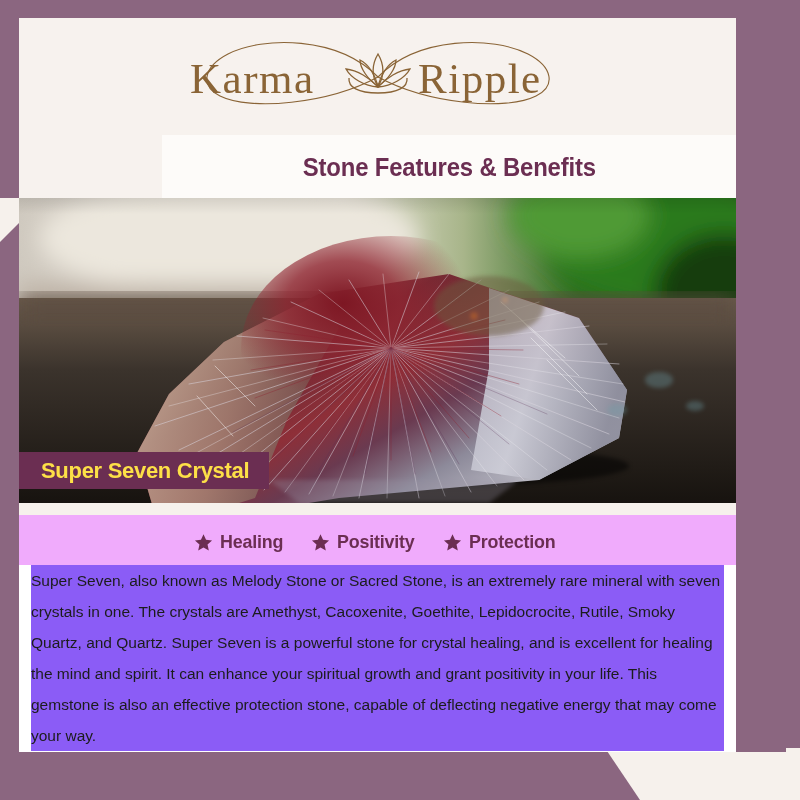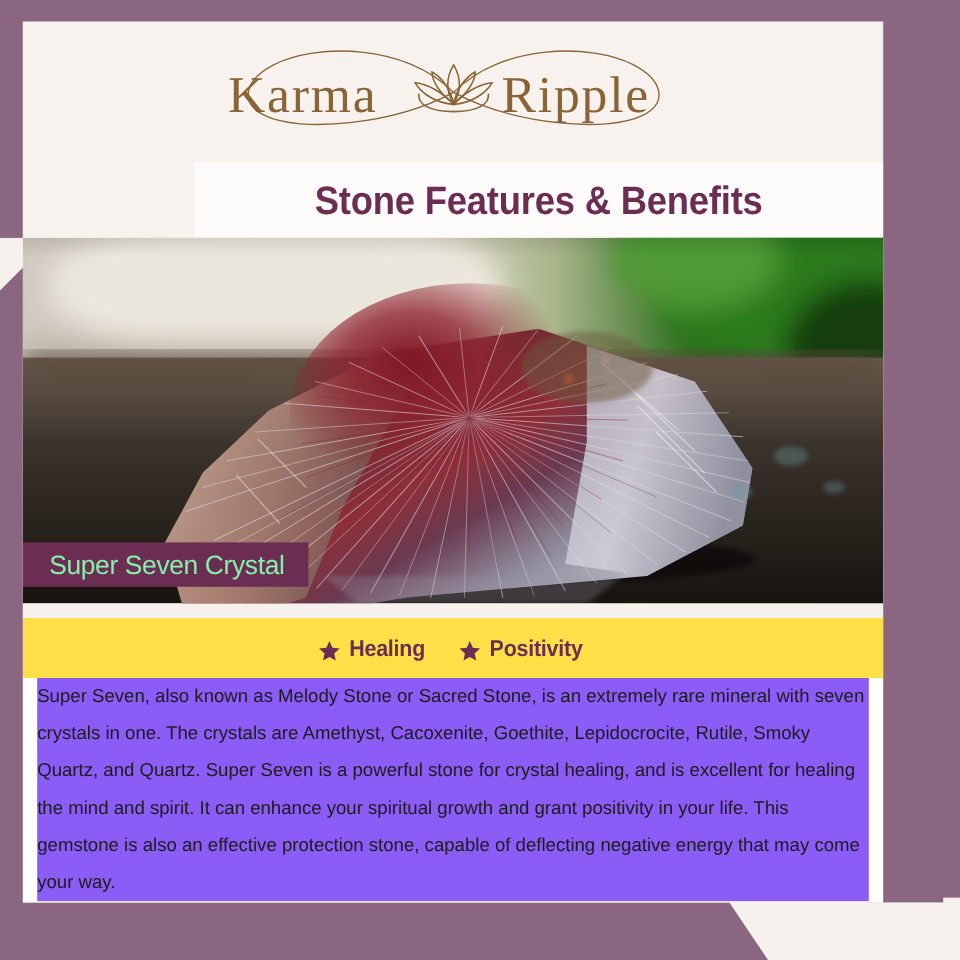--- a/index.html
+++ b/index.html
@@ -80,21 +80,21 @@
     width:574px; height:63px;
     background:#fdfbf9;
   }
   .title-text {
     position:absolute;
     left:0; right:0; top:50%;
     transform:translateY(-50%);
     text-align:center;
     font-family:"Liberation Sans Narrow","Liberation Sans", sans-serif;
     font-weight:bold;
-    font-size:33px;
+    font-size:26px;
     letter-spacing:-0.2px;
     color:#6b2e52;
     transform-origin:center;
   }
   .title-text span { display:inline-block; transform:scaleX(0.92); }
 
   
   .photo {
     position:relative;
     width:717px; height:305px;
@@ -105,23 +105,23 @@
   .badge {
     position:absolute;
     left:0; bottom:14px;
     height:37px;
     padding:0 20px 0 22px;
     background:#6b2e52;
     display:flex; align-items:center;
     z-index:3;
   }
   .badge-text {
-    color:#86efac;
+    color:#fde047;
     font-family:"Liberation Sans", sans-serif;
-    font-weight:normal;
+    font-weight:bold;
     font-size:22px;
     letter-spacing:-0.3px;
     white-space:nowrap;
   }
 
   
   .content {
     position:relative;
     background:#ffffff;
     height:249px;
@@ -131,21 +131,21 @@
     height:12px;
     background:#f6f1ec;
   }
 
   .benefits {
     display:flex;
     align-items:flex-start;
     justify-content:center;
     gap:24px;
     padding:16px 0 12px 0;
-    background:#fde047;
+    background:#f0abfc;
   }
   .benefit {
     display:flex;
     align-items:center;
     gap:7px;
     white-space:nowrap;
   }
   .star {
     width:19px; height:19px;
     display:inline-block;
@@ -427,20 +427,28 @@
         <div class="benefit">
           <span class="star">
             <svg viewBox="0 0 24 24" width="19" height="19" xmlns="http://www.w3.org/2000/svg">
               <polygon points="12,1.5 15.2,8.6 22.8,9.4 17.1,14.5 18.7,22 12,18.2 5.3,22 6.9,14.5 1.2,9.4 8.8,8.6" fill="#6b2e52"></polygon>
             </svg>
           </span>
           <span class="benefit-label"><span>Positivity</span></span>
         </div>
 
 
+        <div class="benefit">
+          <span class="star">
+            <svg viewBox="0 0 24 24" width="19" height="19" xmlns="http://www.w3.org/2000/svg">
+              <polygon points="12,1.5 15.2,8.6 22.8,9.4 17.1,14.5 18.7,22 12,18.2 5.3,22 6.9,14.5 1.2,9.4 8.8,8.6" fill="#6b2e52"></polygon>
+            </svg>
+          </span>
+          <span class="benefit-label"><span>Protection</span></span>
+        </div>
 
       </div>
 
       <div class="paragraph">Super Seven, also known as Melody Stone or Sacred Stone, is an extremely rare mineral with seven crystals in one. The crystals are Amethyst, Cacoxenite, Goethite, Lepidocrocite, Rutile, Smoky Quartz, and Quartz. Super Seven is a powerful stone for crystal healing, and is excellent for healing the mind and spirit. It can enhance your spiritual growth and grant positivity in your life. This gemstone is also an effective protection stone, capable of deflecting negative energy that may come your way.</div>
 
     </div>
 
   </div>
 </div>
 

